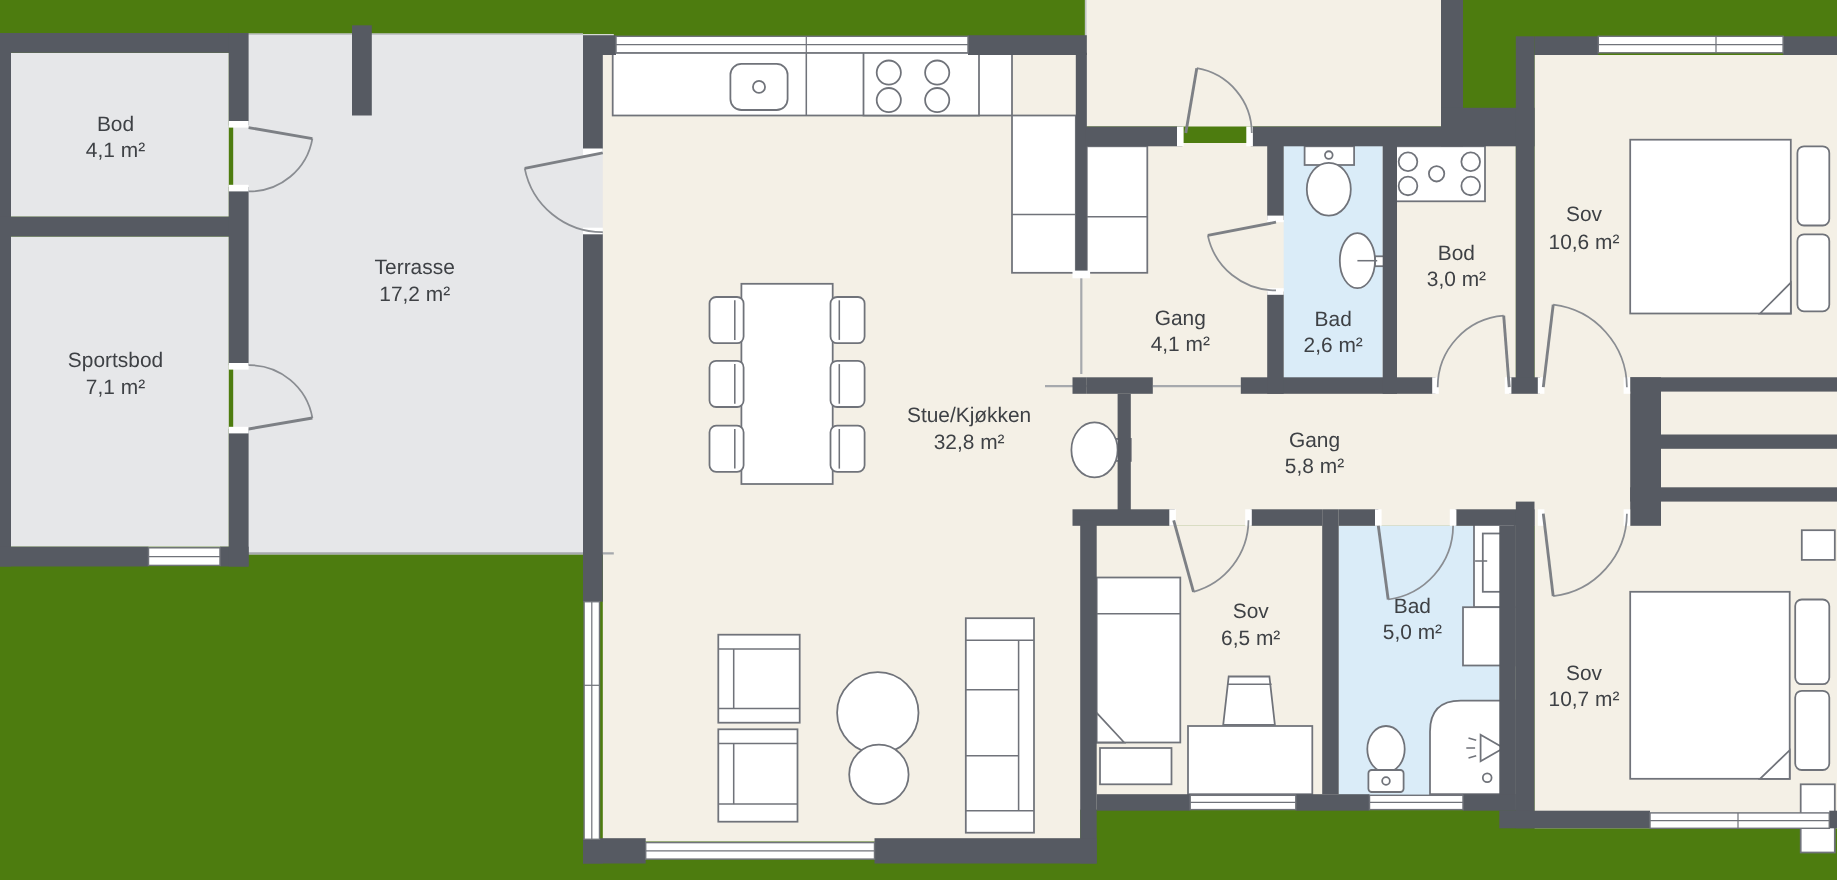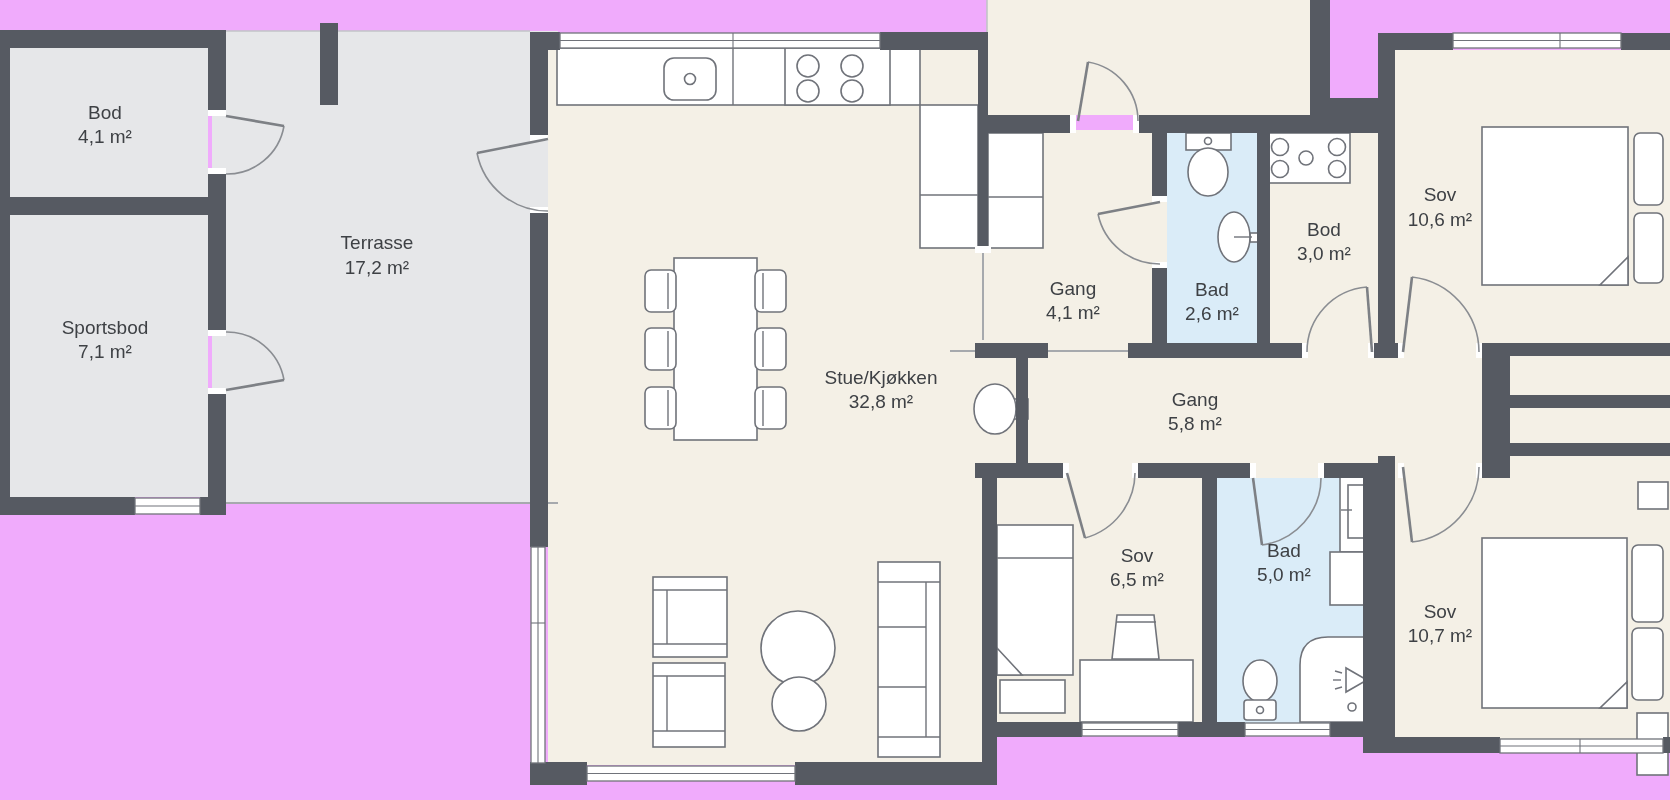--- a/index.html
+++ b/index.html
@@ -1,16 +1,16 @@
 <!DOCTYPE html>
 <html><head>
 <meta charset="utf-8">
 <style>
   html,body{margin:0;padding:0;background:#ffffff;}
-  .plan-wrap{width:1670px;height:800px;position:relative;background:#f0abfc;overflow:hidden;
+  .plan-wrap{width:1670px;height:800px;position:relative;background:#4d7c0f;overflow:hidden;
              font-family:"Liberation Sans", sans-serif;}
   svg{display:block;}
   .rname,.rarea{fill:#3e4145;font-family:"Liberation Sans",sans-serif;font-size:19px;}
   .wall{fill:#565a62;}
   .furn{fill:#ffffff;stroke:#70737a;stroke-width:1.6;}
   .furnline{stroke:#70737a;stroke-width:1.4;fill:none;}
   .win{fill:#ffffff;stroke:#70737a;stroke-width:1.3;}
   .winline{stroke:#70737a;stroke-width:1.1;}
   .doorarc{fill:none;stroke:#8a8d92;stroke-width:1.6;}
   .doorleaf{stroke:#7d8085;stroke-width:2.6;}

